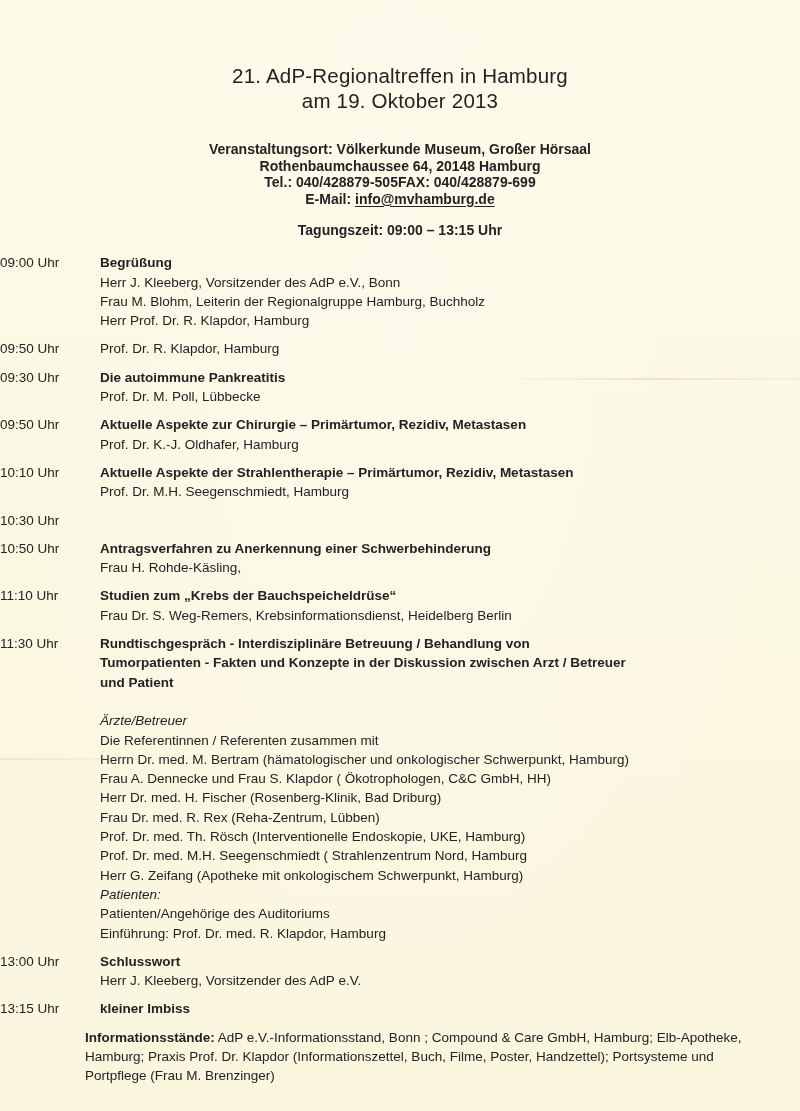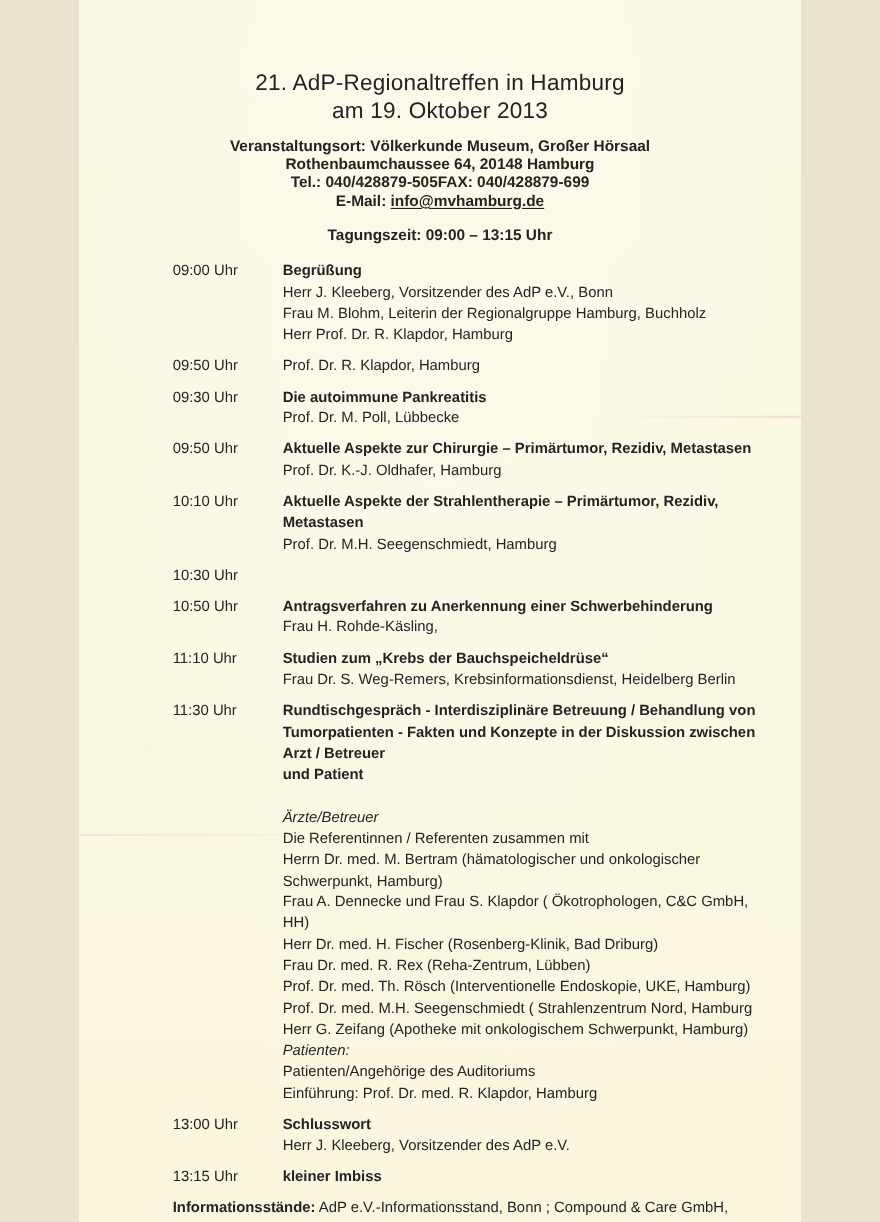--- a/index.html
+++ b/index.html
@@ -3,21 +3,21 @@
 <meta charset="utf-8">
 <title>21. AdP-Regionaltreffen in Hamburg</title>
 <style>
   html, body {
     margin: 0;
     padding: 0;
     background: #e8e4d0;
   }
   .page {
     position: relative;
-    width: 656px;
+    width: 800px;
     height: 1111px;
     margin: 0 auto;
     background: #fbf8e3;
     background-image:
       radial-gradient(ellipse at 50% 30%, rgba(255,255,255,0.25), rgba(0,0,0,0) 70%),
       linear-gradient(180deg, #fcf9e6 0%, #fbf8e2 55%, #faf6de 100%);
     color: #232323;
     font-family: "Liberation Sans", "DejaVu Sans", sans-serif;
     font-size: 13.5px;
     line-height: 19.3px;
@@ -39,40 +39,40 @@
     background: linear-gradient(90deg, rgba(200,170,160,0.22), rgba(200,170,160,0));
   }
 
   .doc-header { text-align: center; padding-top: 63px; }
   .doc-title {
     font-size: 20.5px;
     line-height: 25px;
     letter-spacing: 0.2px;
   }
   .venue {
-    margin-top: 11px;
+    margin-top: 28px;
     font-weight: bold;
     font-size: 14px;
     line-height: 16.5px;
   }
   .telfax {
     display: flex;
     justify-content: center;
   }
   .email-line .email {
     text-decoration: underline;
     text-underline-offset: 2px;
   }
   .tagungszeit {
     margin-top: 14px;
     font-weight: bold;
     font-size: 14px;
   }
 
-  .schedule { margin-top: 13px; padding-left: 85px; padding-right: 30px; }
+  .schedule { margin-top: 13px; padding-right: 30px; }
   .row { display: flex; margin-bottom: 9px; }
   .time { flex: 0 0 100px; }
   .content { flex: 1; max-width: 585px; }
   .item-title { font-weight: bold; }
   .italic { font-style: italic; }
   .rt-spacer { height: 19.3px; }
 
   .info-footer {
     margin-top: 4px;
     padding-left: 85px;

